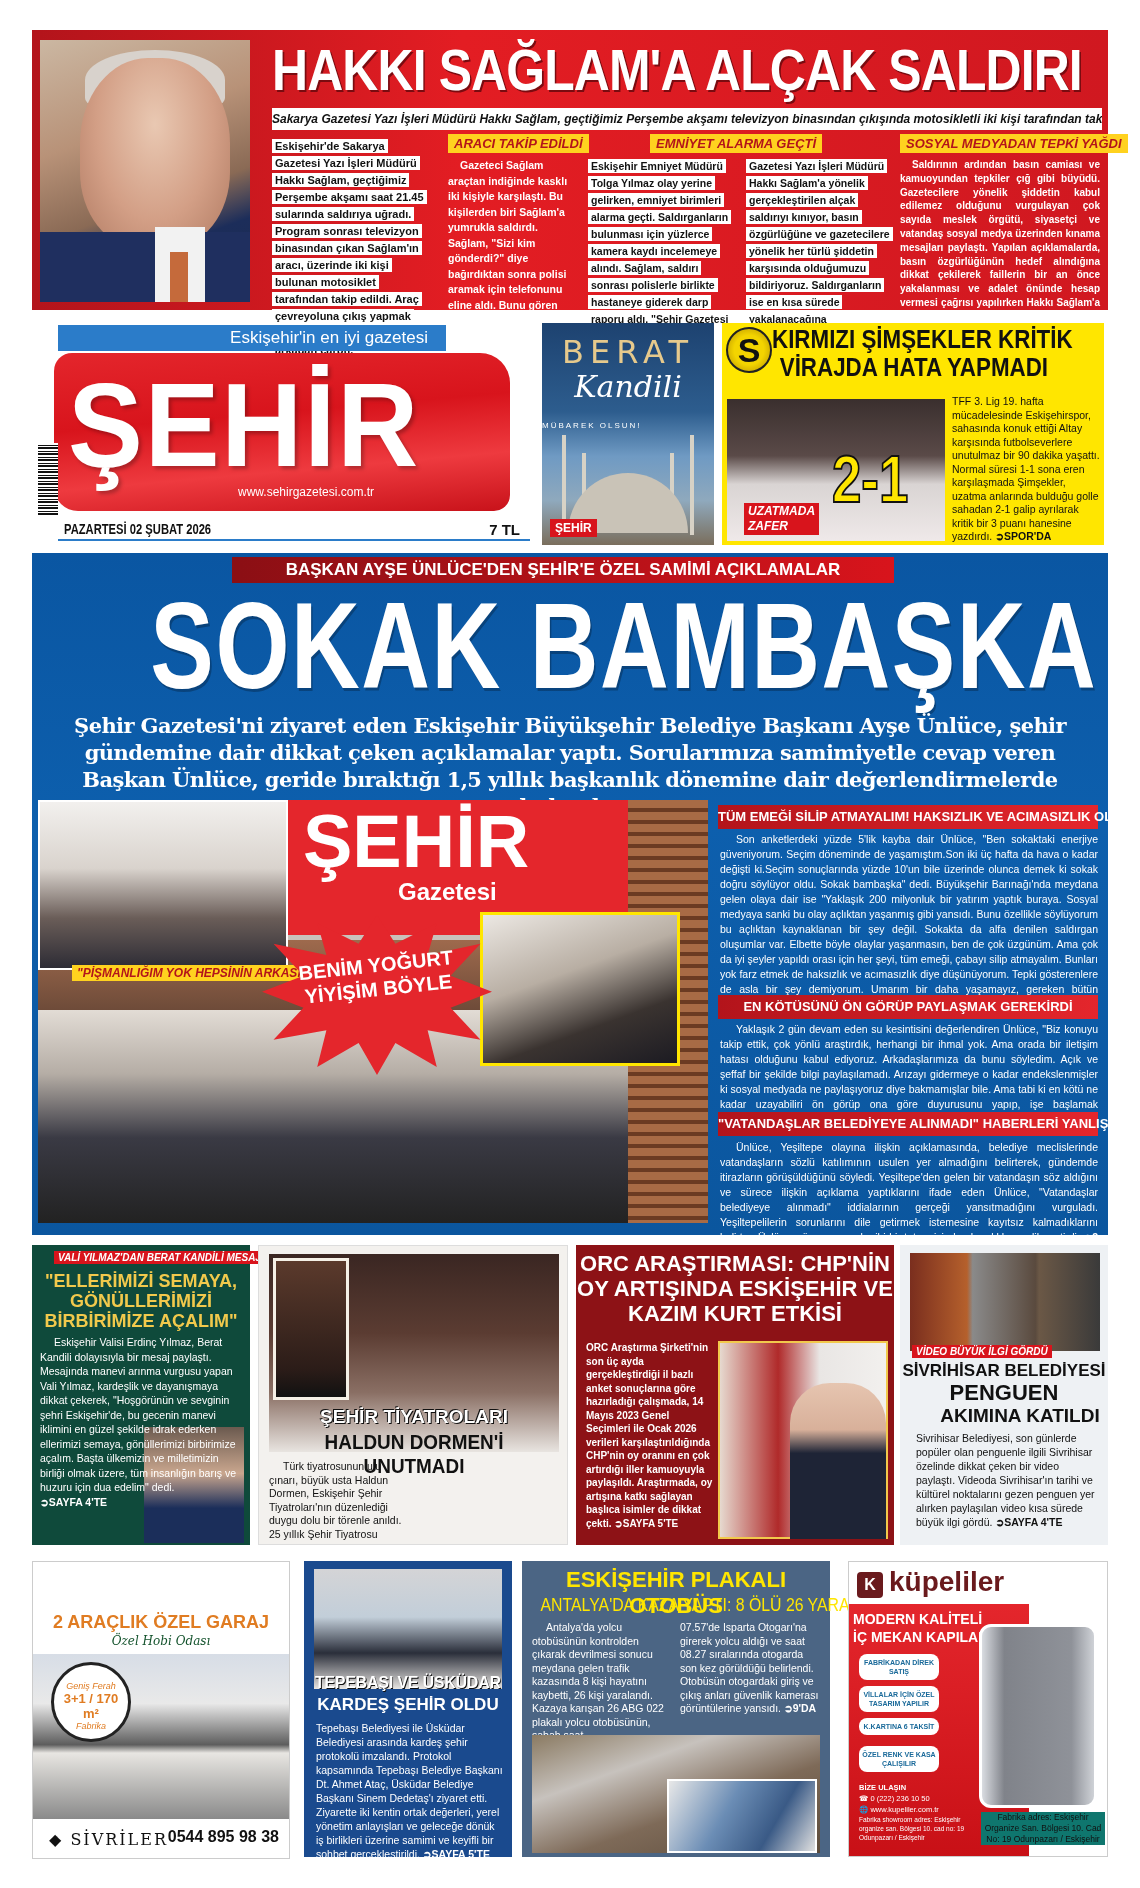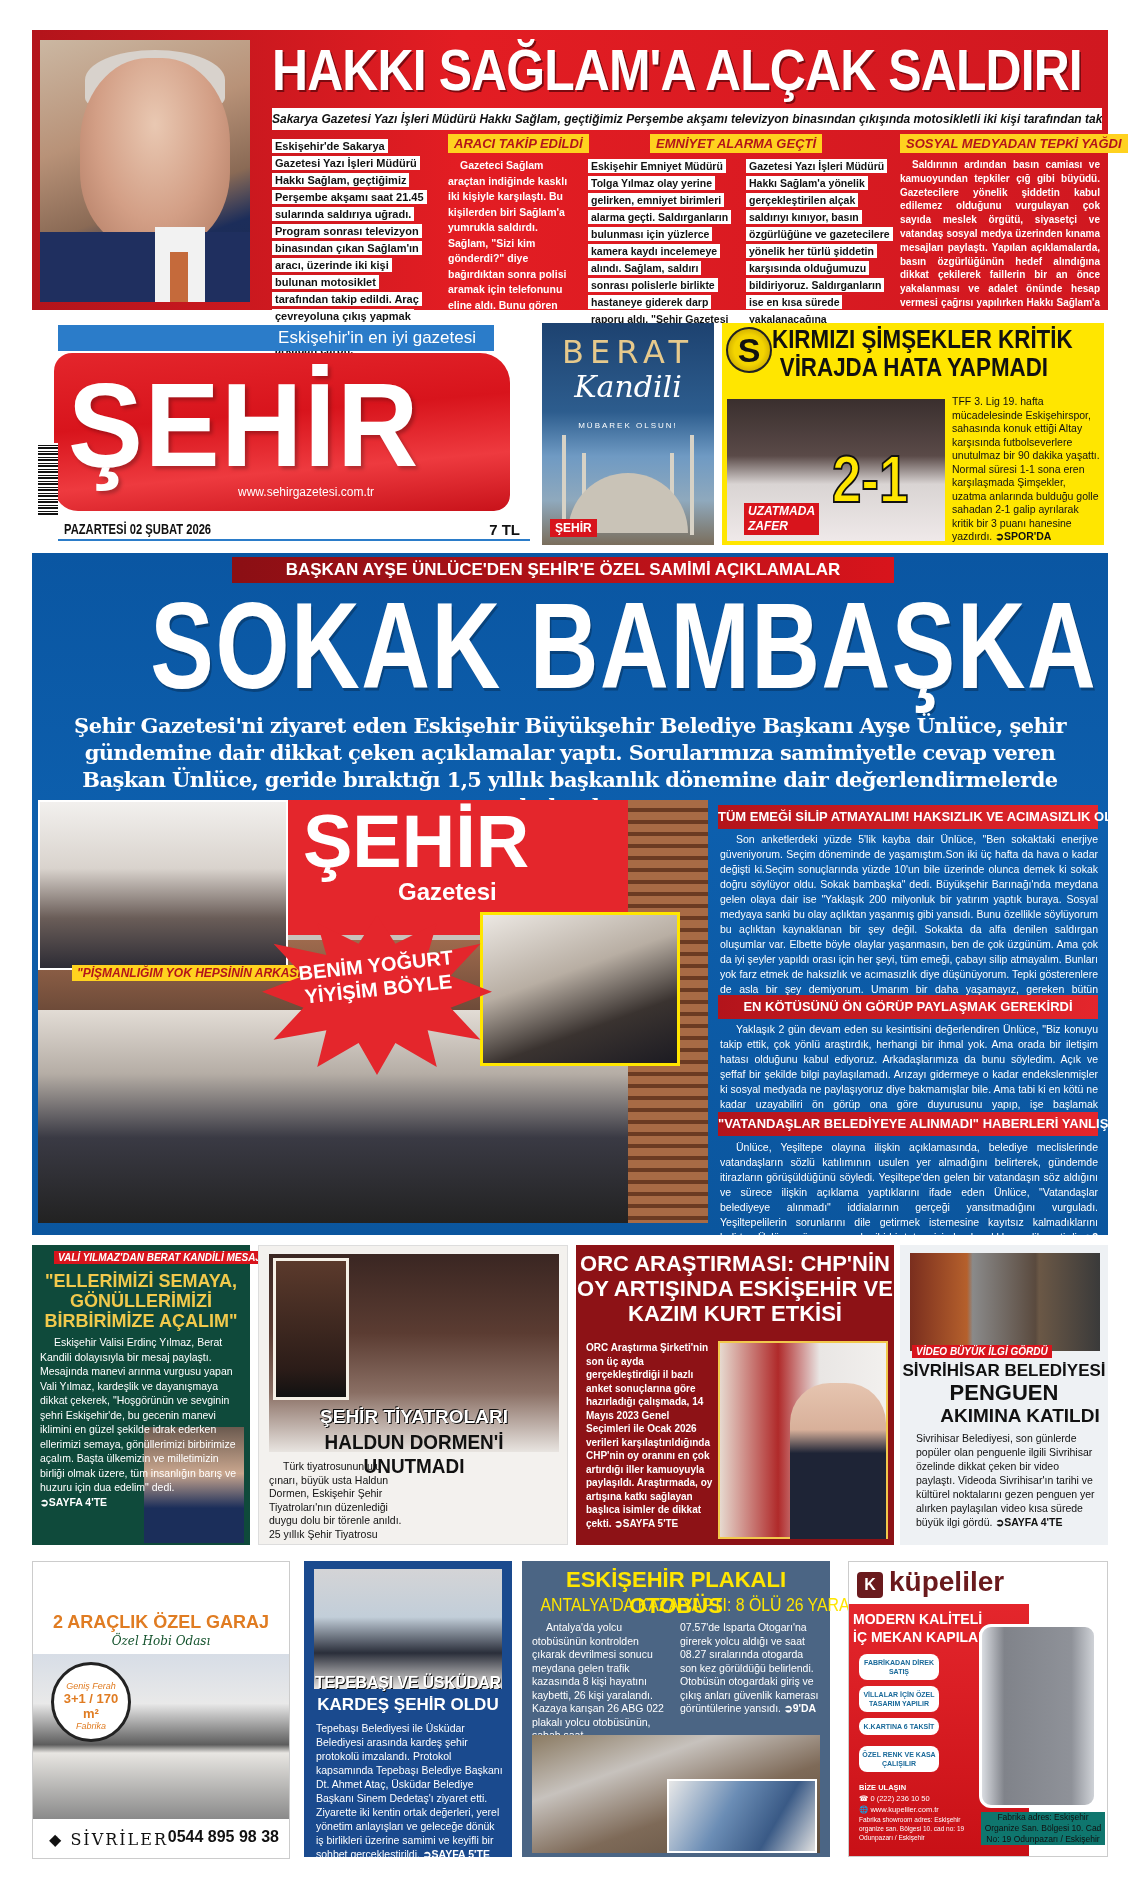--- a/index.html
+++ b/index.html
@@ -19,34 +19,34 @@
   #top-photo .tie { position:absolute; left:130px; bottom:0; width:18px; height:50px; background:#c56a3b; }
   #top-headline { left: 272px; top: 38px; width: 830px; font-size: 58px; line-height: 64px; color: #fff; font-weight: 900; text-align: center; letter-spacing: -1px; text-shadow: 2px 2px 0 #7a0b10; transform: scaleX(0.86); transform-origin: left; white-space: nowrap; }
   #top-lead { left: 272px; top: 108px; width: 830px; height: 22px; background: #fff; color: #111; font-size: 12px; font-style: italic; font-weight: bold; line-height: 22px; text-align: center; white-space: nowrap; overflow: hidden; }
   .top-col { position:absolute; font-size: 11px; line-height: 15.5px; font-weight: bold; }
   .top-col .hl-line { display:inline; background:#fff; color:#111; box-decoration-break: clone; -webkit-box-decoration-break: clone; padding: 1px 3px; line-height: 17px; }
   .yellow-tag { position:absolute; background:#ffd21f; color:#b3141b; font-size: 13px; font-weight: bold; font-style: italic; padding: 2px 6px; white-space: nowrap; }
   .red-text { color: #ffffff; }
 
   
   #masthead { left: 38px; top: 325px; width: 492px; height: 215px; }
-  #masthead .slogan-bar { position:absolute; left:20px; top:0; width:436px; height:26px; background:#2b7cc9; color:#fff; font-size: 17px; text-align: right; padding-right: 18px; line-height: 26px; }
+  #masthead .slogan-bar { position:absolute; left:20px; top:0; width:388px; height:26px; background:#2b7cc9; color:#fff; font-size: 17px; text-align: right; padding-right: 18px; line-height: 26px; }
   #masthead .flag { position:absolute; left:16px; top:28px; width:456px; height:158px; background: linear-gradient(175deg,#e4262c 0%, #d8141c 40%, #ee3a3f 70%, #c8121a 100%); border-radius: 18px 30px 16px 24px; }
   #masthead .logo { position:absolute; left:30px; top:30px; width:450px; font-size: 118px; line-height: 140px; font-weight: 900; color:#fff; letter-spacing: 2px; text-shadow: 3px 3px 4px rgba(0,0,0,0.25); transform: scaleX(0.95); transform-origin: left; }
   #masthead .web { position:absolute; left:200px; top:160px; color:#fff; font-size: 12px; }
   #masthead .barcode { position:absolute; left:0; top:118px; width:20px; height:72px; background: repeating-linear-gradient(0deg,#111 0 2px,#fff 2px 3px,#111 3px 4px,#fff 4px 6px); }
   #masthead .date { position:absolute; left:26px; top:196px; font-size: 14px; font-weight: 900; color:#111; transform: scaleX(0.8); transform-origin:left; }
   #masthead .price { position:absolute; right:10px; top:196px; font-size: 15px; font-weight: 900; color:#111; }
   #masthead .bottom-line { position:absolute; left:20px; top:214px; width:472px; height:2px; background:#2b7cc9; }
 
   
   #berat { left: 542px; top: 323px; width: 172px; height: 222px; background: linear-gradient(180deg,#1d4270 0%, #2d5d8e 40%, #6f9ac3 60%, #8fa9bd 80%, #7a6e5c 100%); overflow:hidden; }
   #berat .title { position:absolute; left:0; top:10px; width:100%; text-align:center; color:#e6c98c; font-size: 32px; letter-spacing: 6px; font-family: "DejaVu Sans", sans-serif; }
   #berat .script { position:absolute; left:0; top:46px; width:100%; text-align:center; color:#fff; font-size: 30px; font-style: italic; font-family: "DejaVu Serif", serif; }
-  #berat .mubarek { position:absolute; left:0; top:98px; width:100%; text-align:center; color:#fff; font-size: 8px; letter-spacing: 2px; }
+  #berat .mubarek { position:absolute; left:0; top:98px; width:100%; color:#fff; font-size: 8px; letter-spacing: 2px; }
   #berat .mosque { position:absolute; left:26px; top:150px; width:120px; height:60px; background:#c9c3b7; border-radius: 60px 60px 0 0; }
   #berat .minaret { position:absolute; width:4px; height:100px; background:#d7d2c6; top:112px; }
   #berat .sehir-tag { position:absolute; left:8px; top:196px; background:#d8141c; color:#fff; font-weight: 900; font-size: 12px; padding: 2px 5px; }
 
   
   #sport { left: 722px; top: 323px; width: 382px; height: 222px; background: #ffe600; }
   #sport .logo { position:absolute; left:4px; top:4px; width:46px; height:46px; border-radius:50%; background: radial-gradient(circle,#f3d400 50%, #b08b00 100%); border:2px solid #222; font-size: 34px; line-height: 42px; text-align:center; color:#111; font-weight:900; }
   #sport .headline { position:absolute; left:50px; top:2px; width:330px; font-size: 26px; line-height: 28px; color:#111; font-weight: 900; text-align:center; transform: scaleX(0.86); transform-origin: left; white-space: nowrap; }
   #sport .photo { position:absolute; left:5px; top:76px; width:218px; height:142px; background: linear-gradient(180deg,#3a2f2e 0%, #5a4a48 40%, #d9d4d3 60%, #efe9e9 100%); }
   #sport .score { position:absolute; left:110px; top:118px; font-size: 66px; color:#ffe600; font-weight: 900; -webkit-text-stroke: 2px #111; transform: scaleX(0.8); transform-origin:left; }

